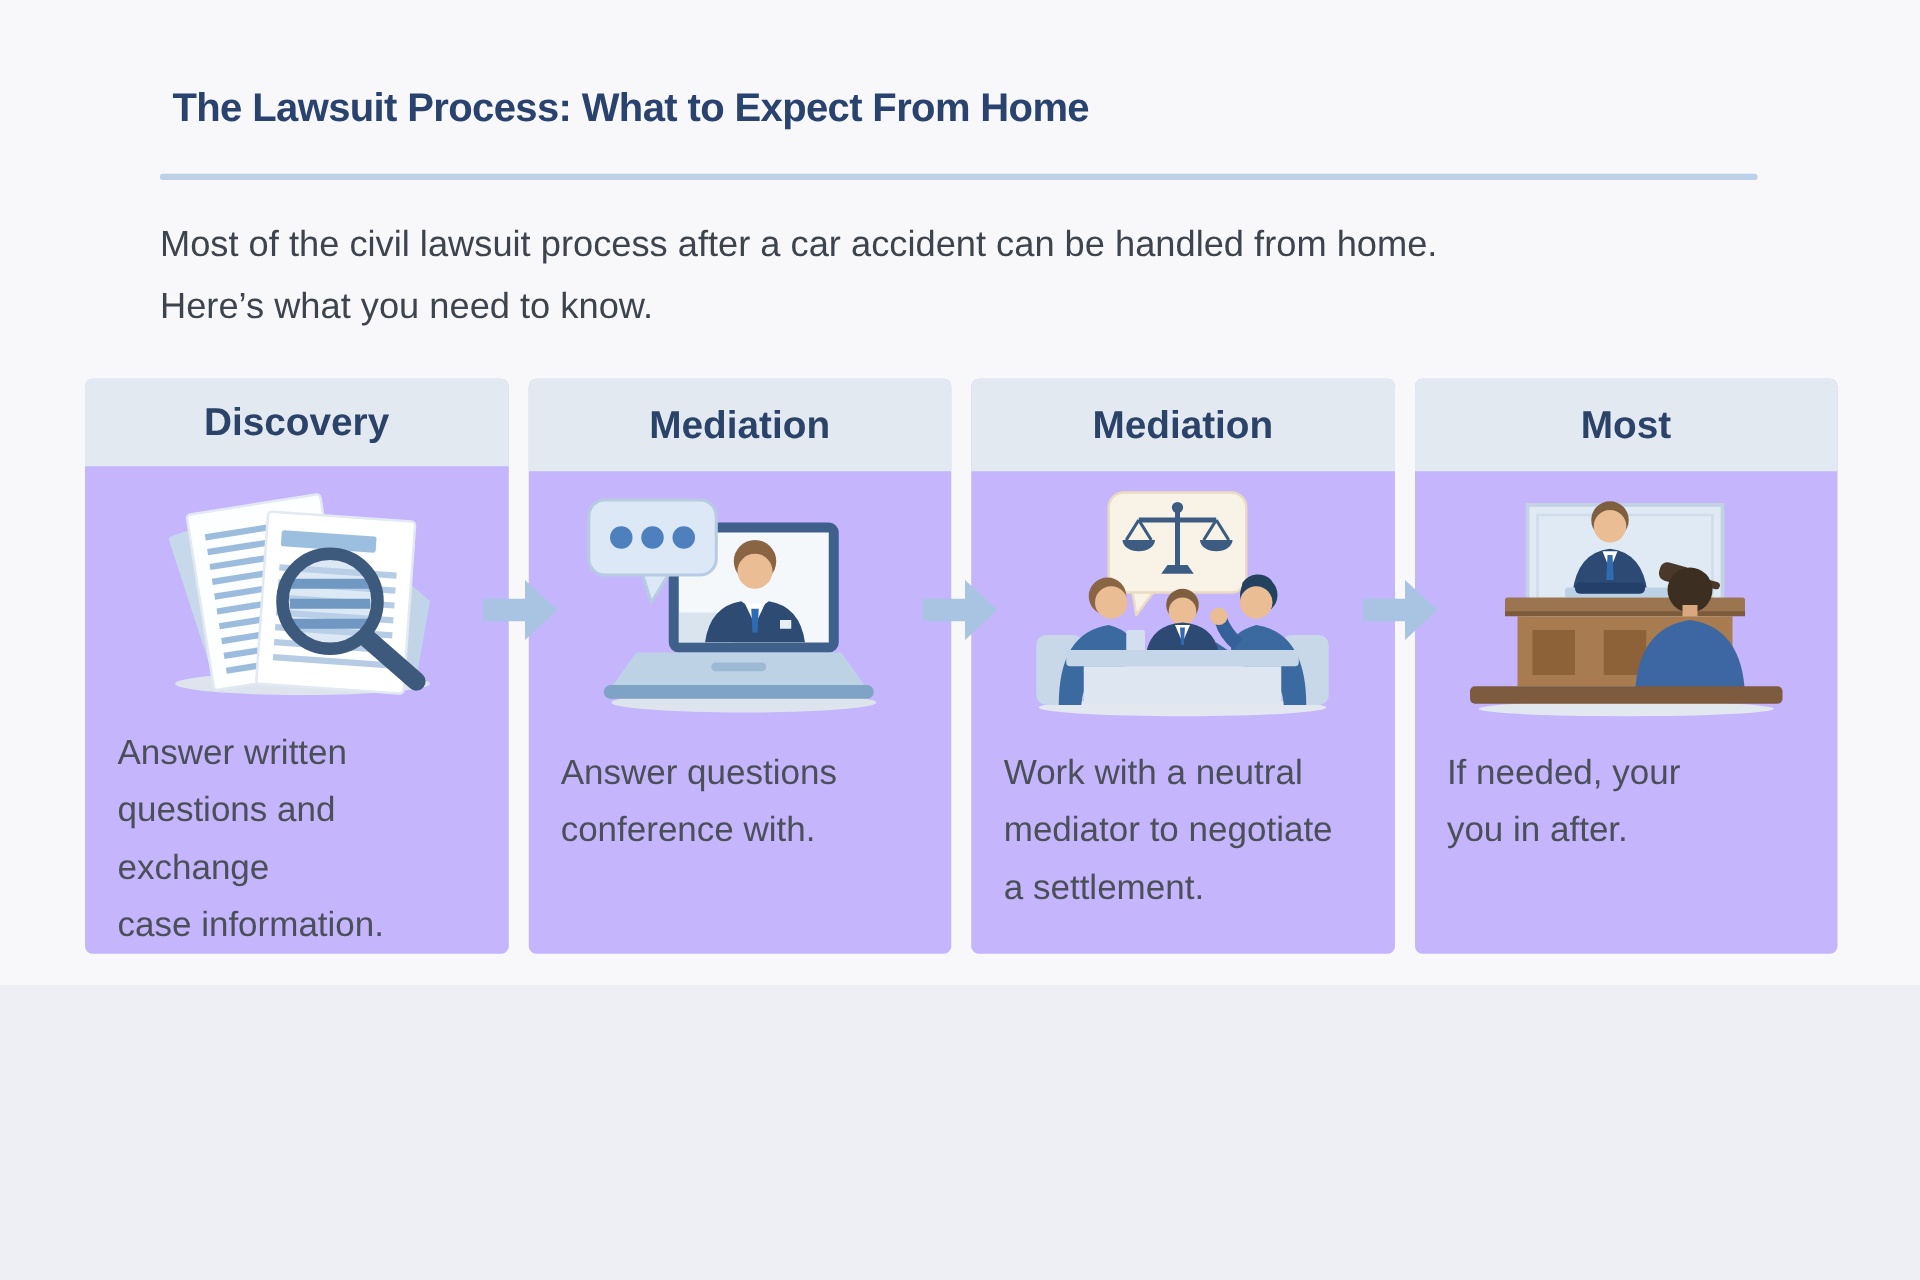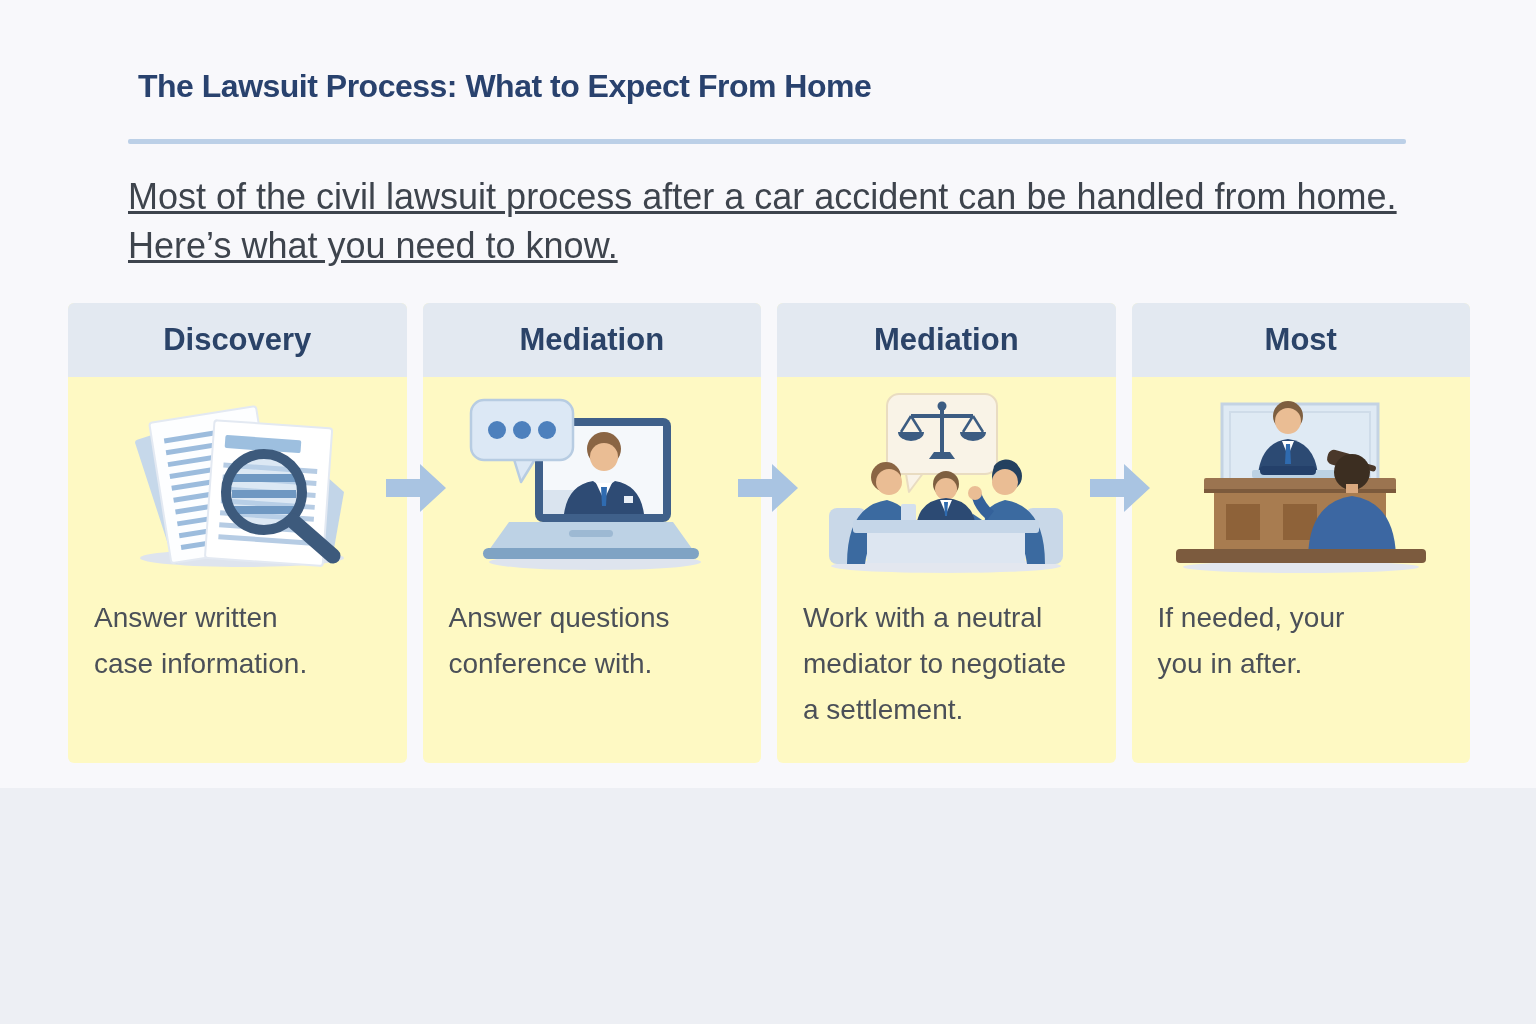--- a/index.html
+++ b/index.html
@@ -16,28 +16,28 @@
     position:absolute;left:138px;top:68px;margin:0;
     font-size:32px;font-weight:700;color:#29426e;letter-spacing:-0.5px;
     white-space:nowrap;
   }
   .title-underline{
     position:absolute;left:128px;top:139px;width:1278px;height:5px;
     background:#bcd0e7;border-radius:2px;
   }
   .subtitle{
     position:absolute;left:128px;top:172px;width:1300px;
-    font-size:36px;line-height:49px;color:#3e444d;text-decoration:underline;
+    font-size:29px;line-height:49px;color:#3e444d;
   }
   .steps-row{
     position:absolute;left:68px;top:303px;width:1402px;height:460px;
     display:flex;gap:16px;
   }
   .step-column{
-    flex:1 1 0;background:#fef9c3;border-radius:6px;
+    flex:1 1 0;background:#c4b5fd;border-radius:6px;
     display:flex;flex-direction:column;position:relative;
   }
   .step-header{
     height:74px;background:#e3e9f1;border-radius:6px 6px 0 0;
     display:flex;align-items:center;justify-content:center;
     font-size:31px;font-weight:700;color:#2b4368;
   }
   .step-art{
     height:202px;display:flex;align-items:center;justify-content:center;
     margin-top:6px;
@@ -96,20 +96,21 @@
           <g clip-path="url(#lensClip)">
             <path stroke="#6f98c2" stroke-width="8" d="M140 86 H204 M140 102 H204 M140 118 H204"></path>
           </g>
           <circle cx="172" cy="100" r="38" fill="none" stroke="#3d5a7c" stroke-width="10"></circle>
           <line x1="201" y1="129" x2="241" y2="164" stroke="#3d5a7c" stroke-width="15" stroke-linecap="round"></line>
         </g>
       </svg>
     </div>
     <div class="step-desc">
       <div>Answer written</div>
+      <div>questions and exchange</div>
       <div>case information.</div>
     </div>
   </div>
 
   <div class="step-column">
     <div class="step-header">Mediation</div>
     <div class="step-art">
       <svg width="290" height="185" viewBox="0 0 290 185">
         <defs>
           <clipPath id="screenClip">

